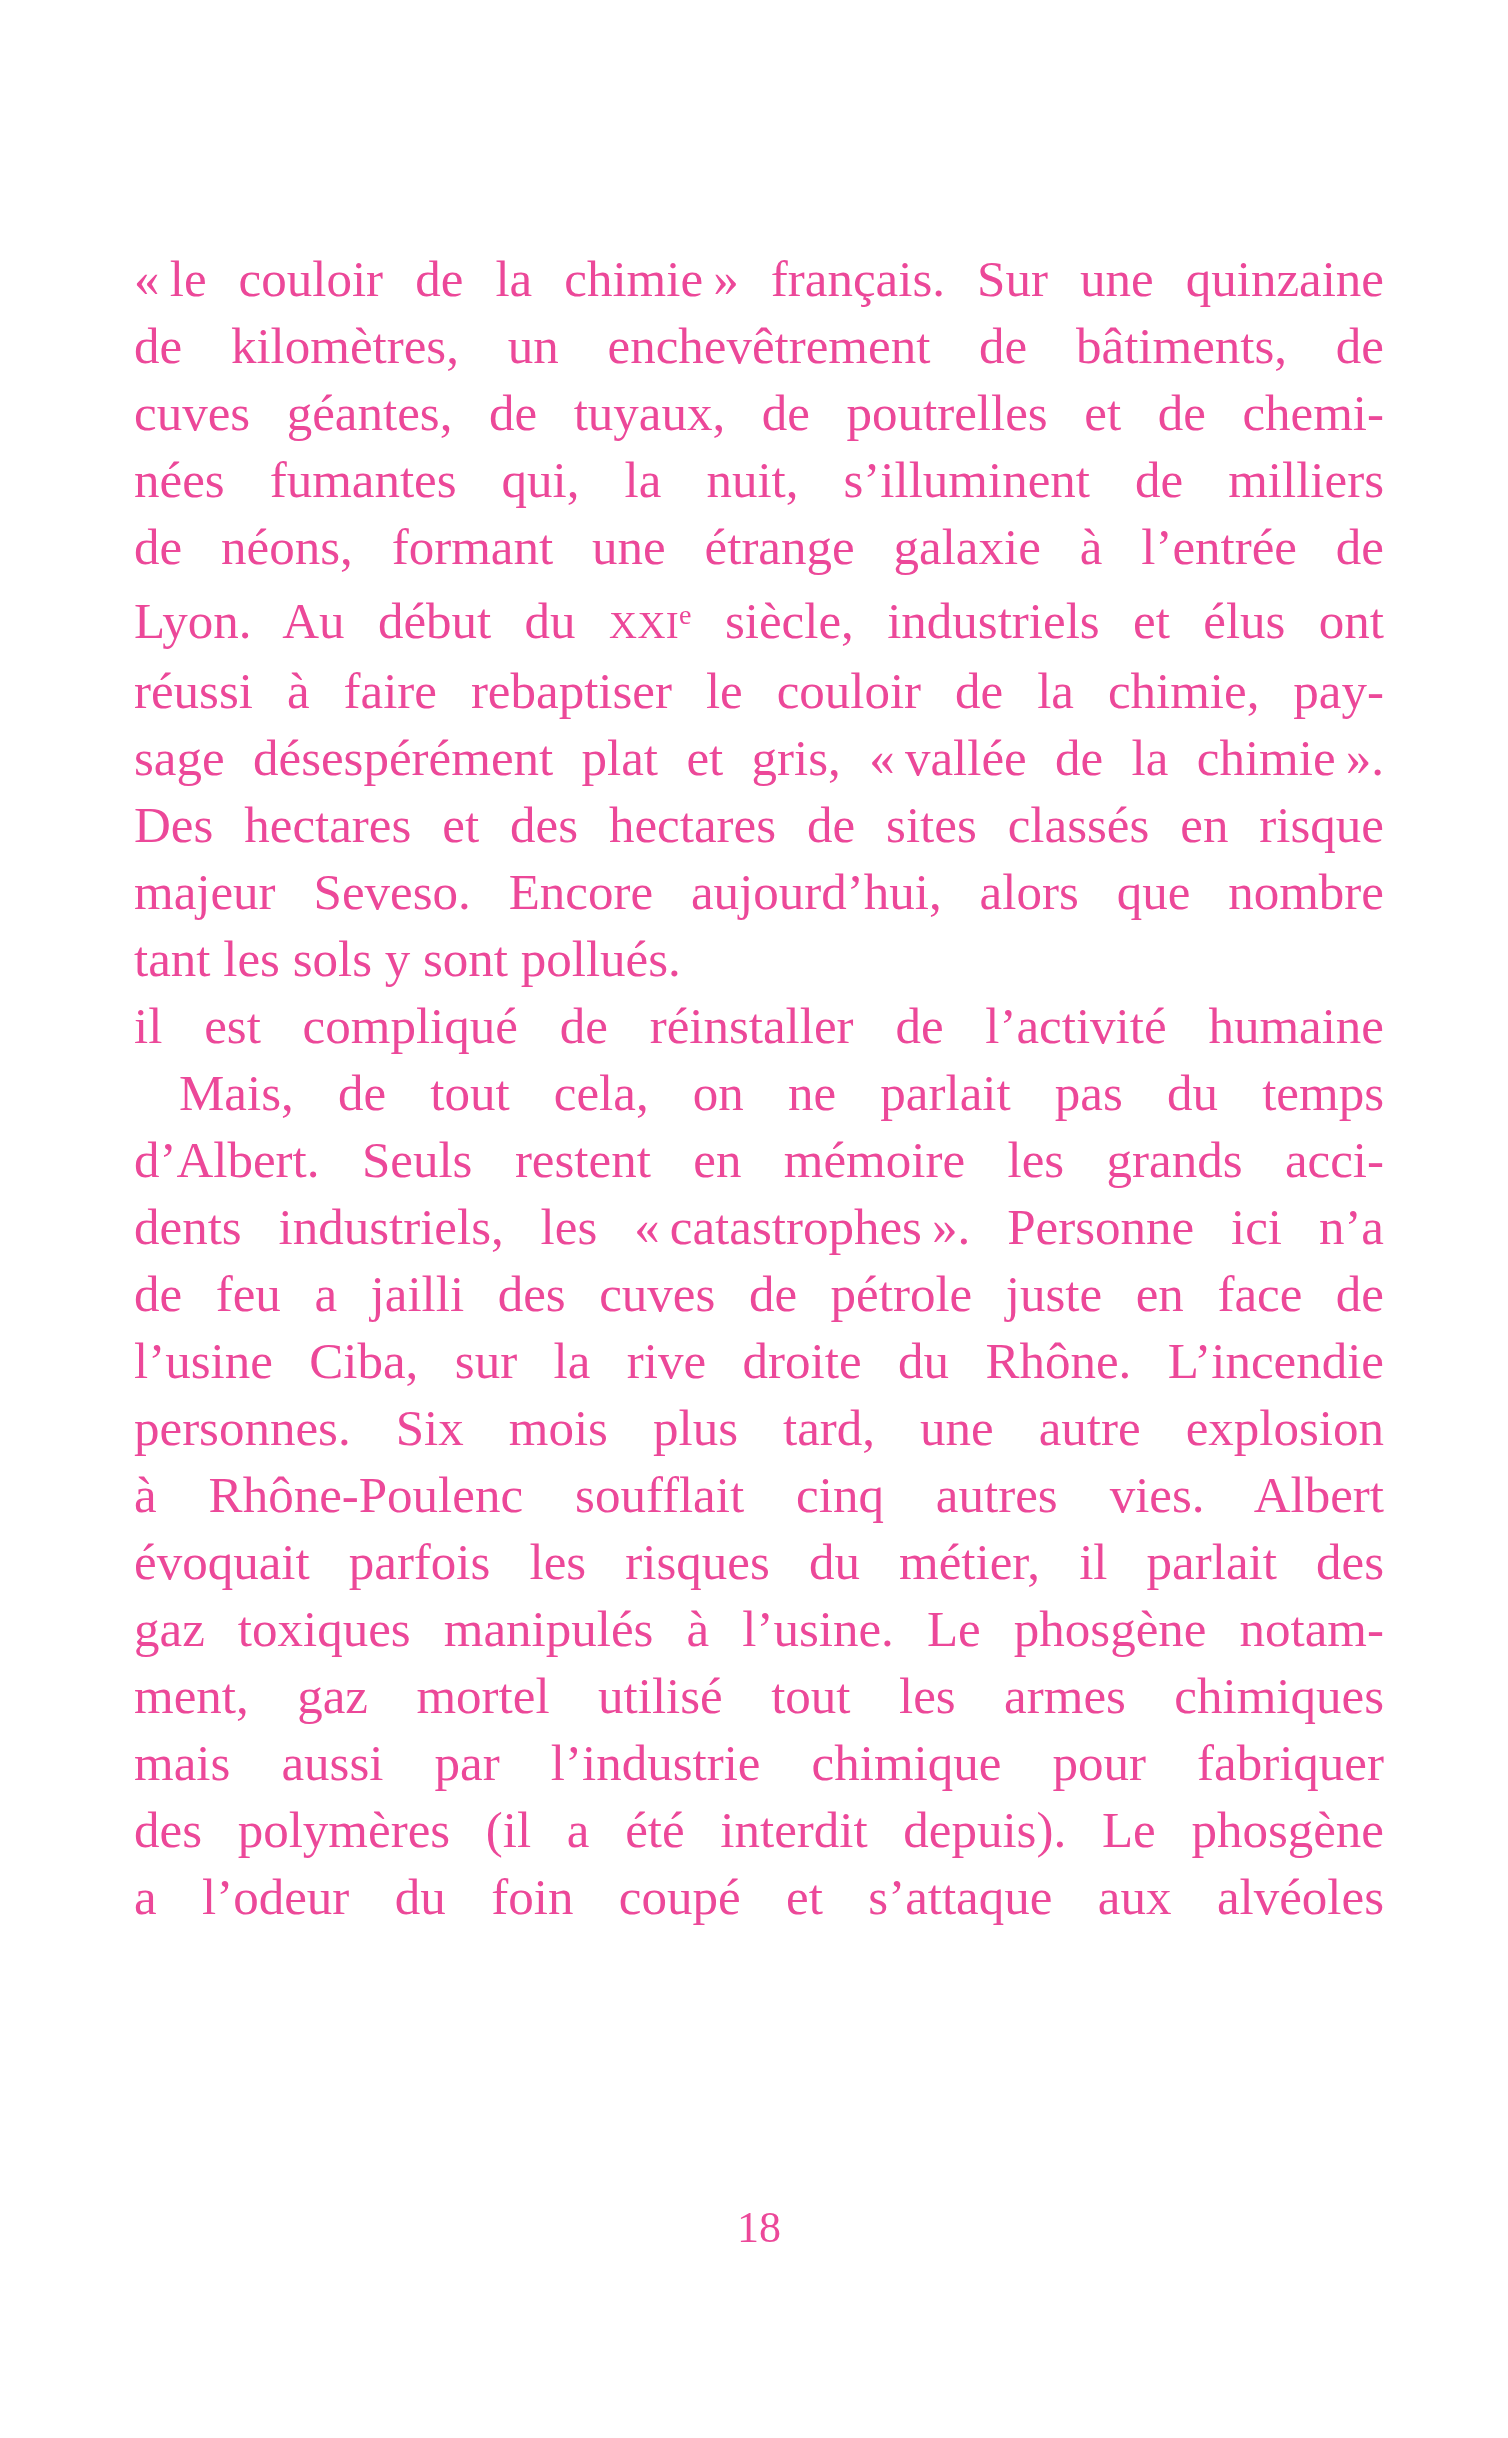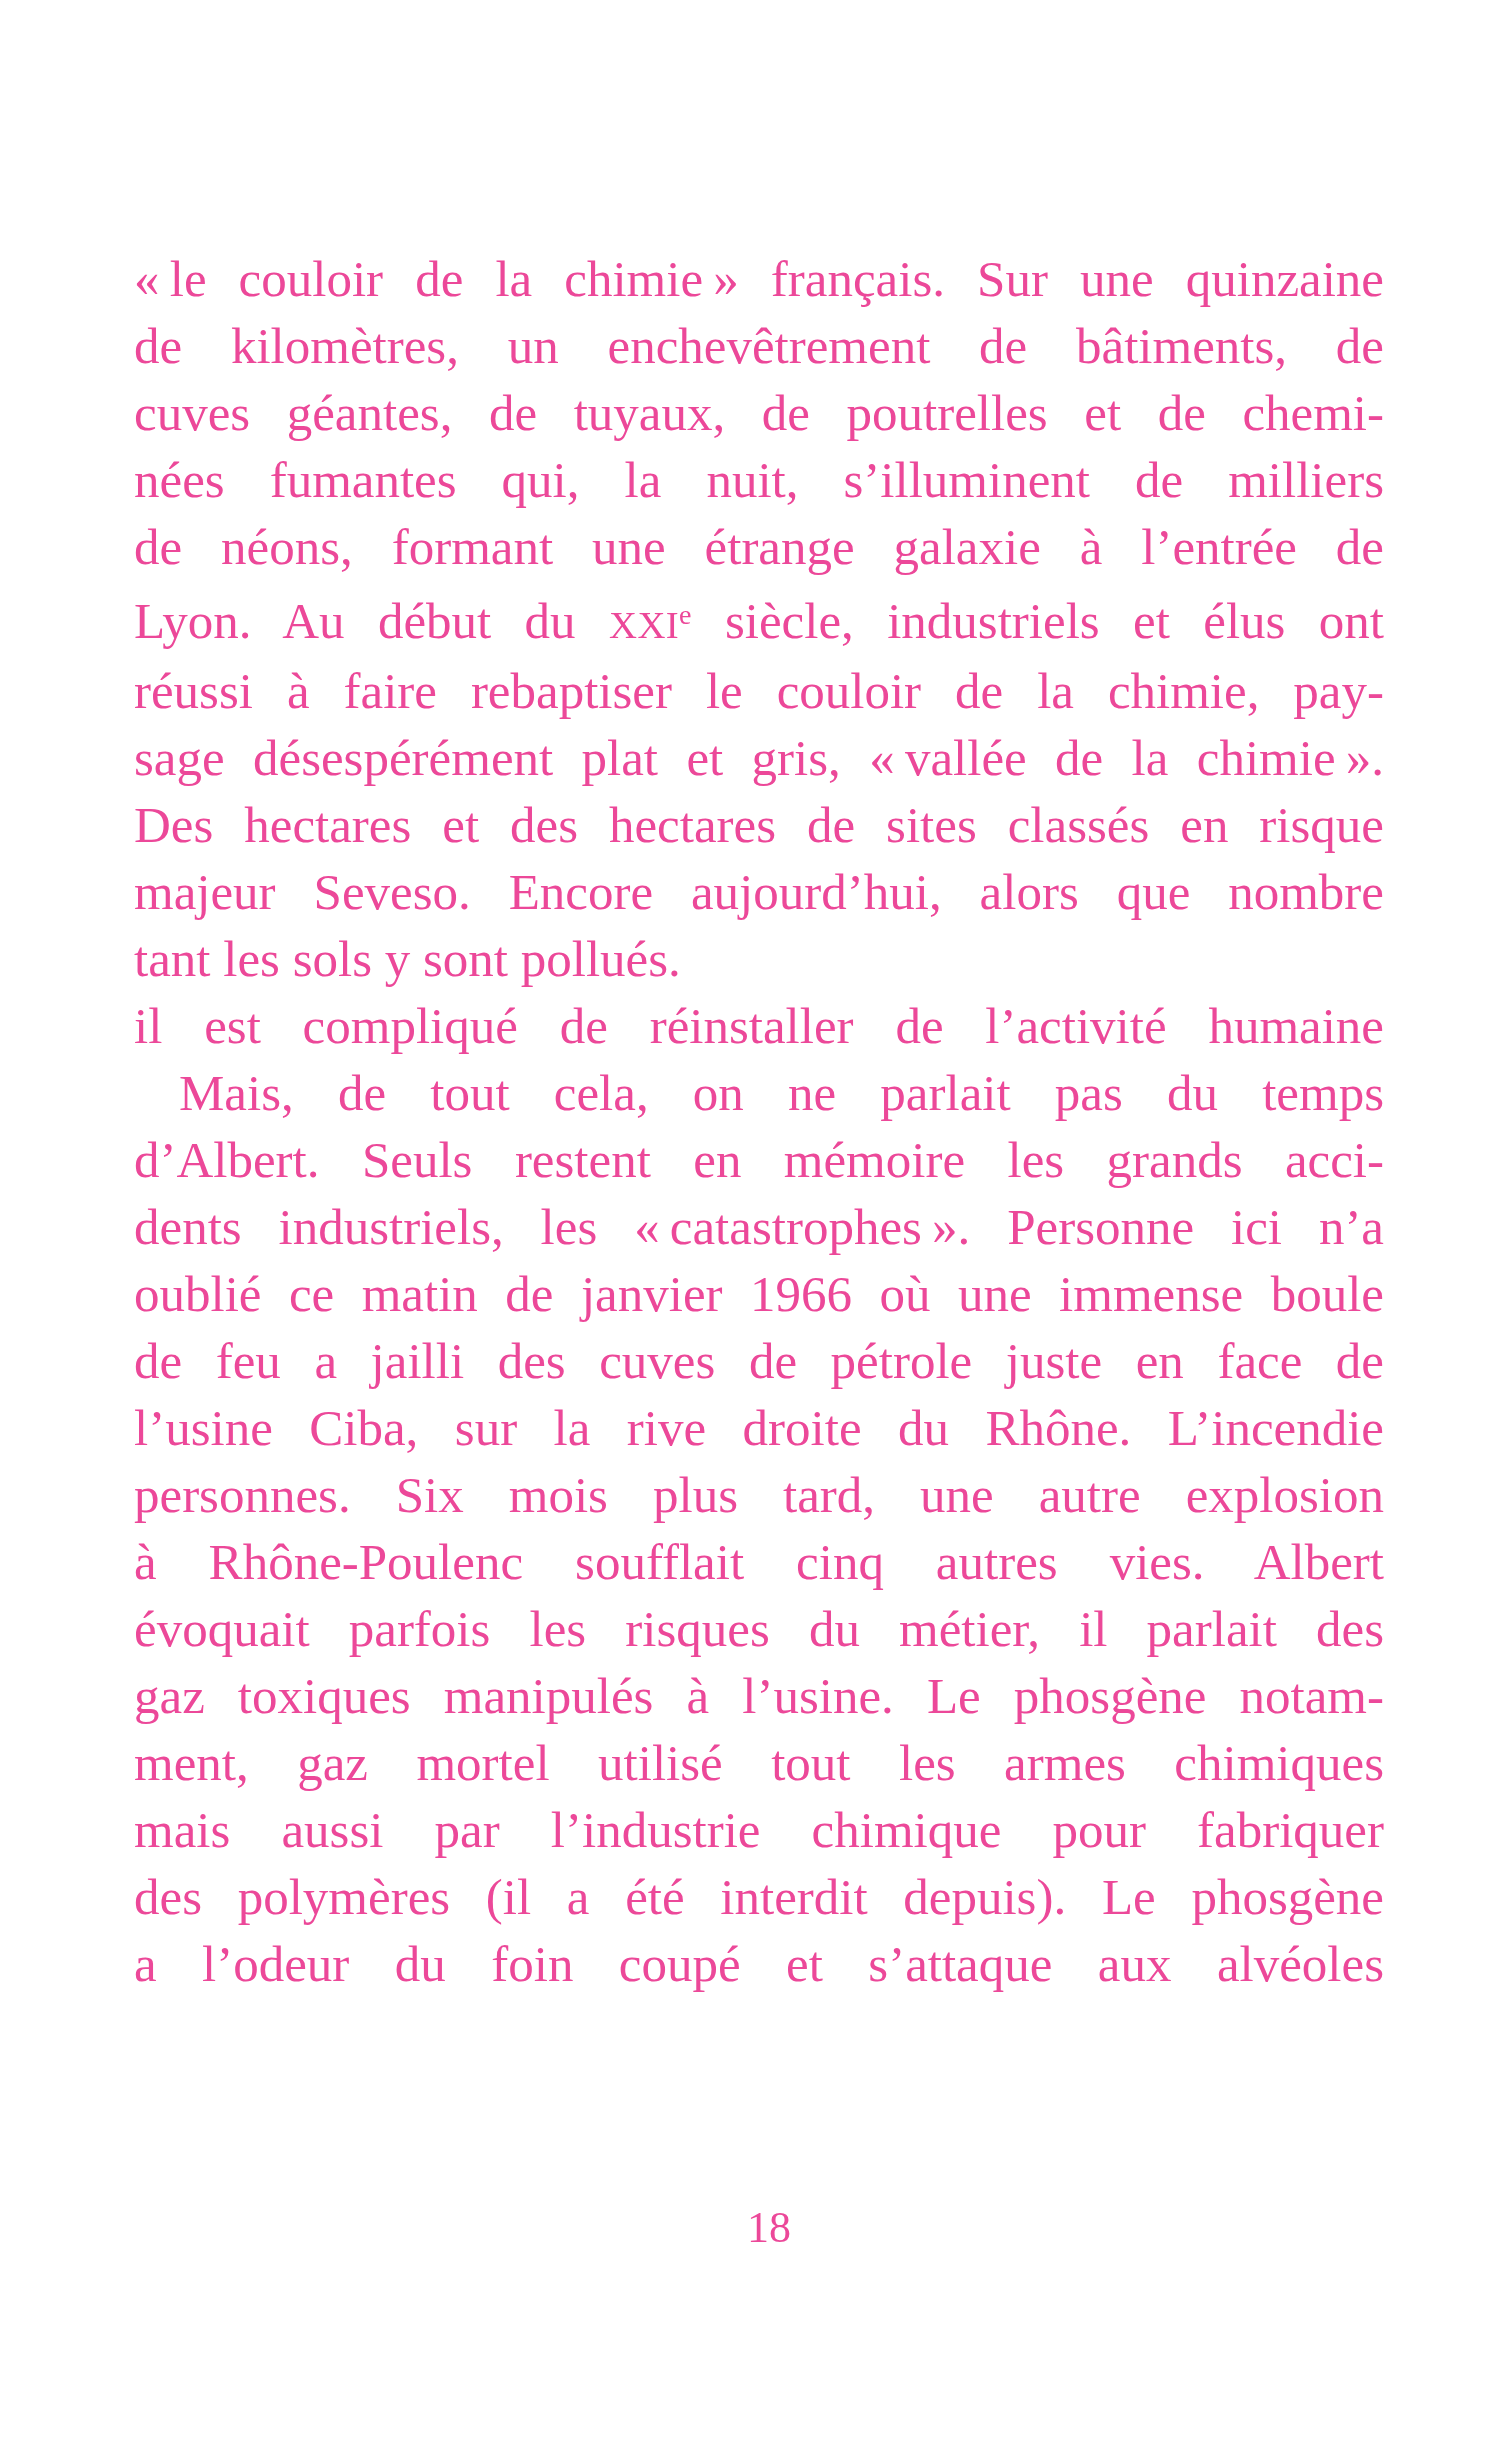--- a/index.html
+++ b/index.html
@@ -34,21 +34,21 @@
   .smallcaps {
     font-size: 0.76em;
     letter-spacing: 0.01em;
   }
   .superscript {
     font-size: 0.55em;
     vertical-align: 0.5em;
   }
   .page-number {
     position: absolute;
-    left: 144px;
+    left: 134px;
     top: 2206px;
     width: 1250px;
     text-align: center;
     font-size: 44px;
     line-height: 1;
   }
 </style>
 </head>
 <body>
 
@@ -62,21 +62,20 @@
       <div class="line"><span>Lyon. Au début du </span><span class="smallcaps">XXI</span><span class="superscript">e</span><span> siècle, industriels et élus ont</span></div>
       <div class="line">réussi à faire rebaptiser le couloir de la chimie, pay-</div>
       <div class="line">sage désespérément plat et gris, « vallée de la chimie ».</div>
       <div class="line">Des hectares et des hectares de sites classés en risque</div>
       <div class="line">majeur Seveso. Encore aujourd’hui, alors que nombre</div>
       <div class="line para-end">tant les sols y sont pollués.</div>
       <div class="line">il est compliqué de réinstaller de l’activité humaine</div>
       <div class="line indent">Mais, de tout cela, on ne parlait pas du temps</div>
       <div class="line">d’Albert. Seuls restent en mémoire les grands acci-</div>
       <div class="line">dents industriels, les « catastrophes ». Personne ici n’a</div>
-      <div class="line">oublié ce matin de janvier 1966 où une immense boule</div>
       <div class="line">de feu a jailli des cuves de pétrole juste en face de</div>
       <div class="line">l’usine Ciba, sur la rive droite du Rhône. L’incendie</div>
       <div class="line">personnes. Six mois plus tard, une autre explosion</div>
       <div class="line">à Rhône-Poulenc soufflait cinq autres vies. Albert</div>
       <div class="line">évoquait parfois les risques du métier, il parlait des</div>
       <div class="line">gaz toxiques manipulés à l’usine. Le phosgène notam-</div>
       <div class="line">ment, gaz mortel utilisé tout les armes chimiques</div>
       <div class="line">mais aussi par l’industrie chimique pour fabriquer</div>
       <div class="line">des polymères (il a été interdit depuis). Le phosgène</div>
       <div class="line">a l’odeur du foin coupé et s’attaque aux alvéoles</div>

